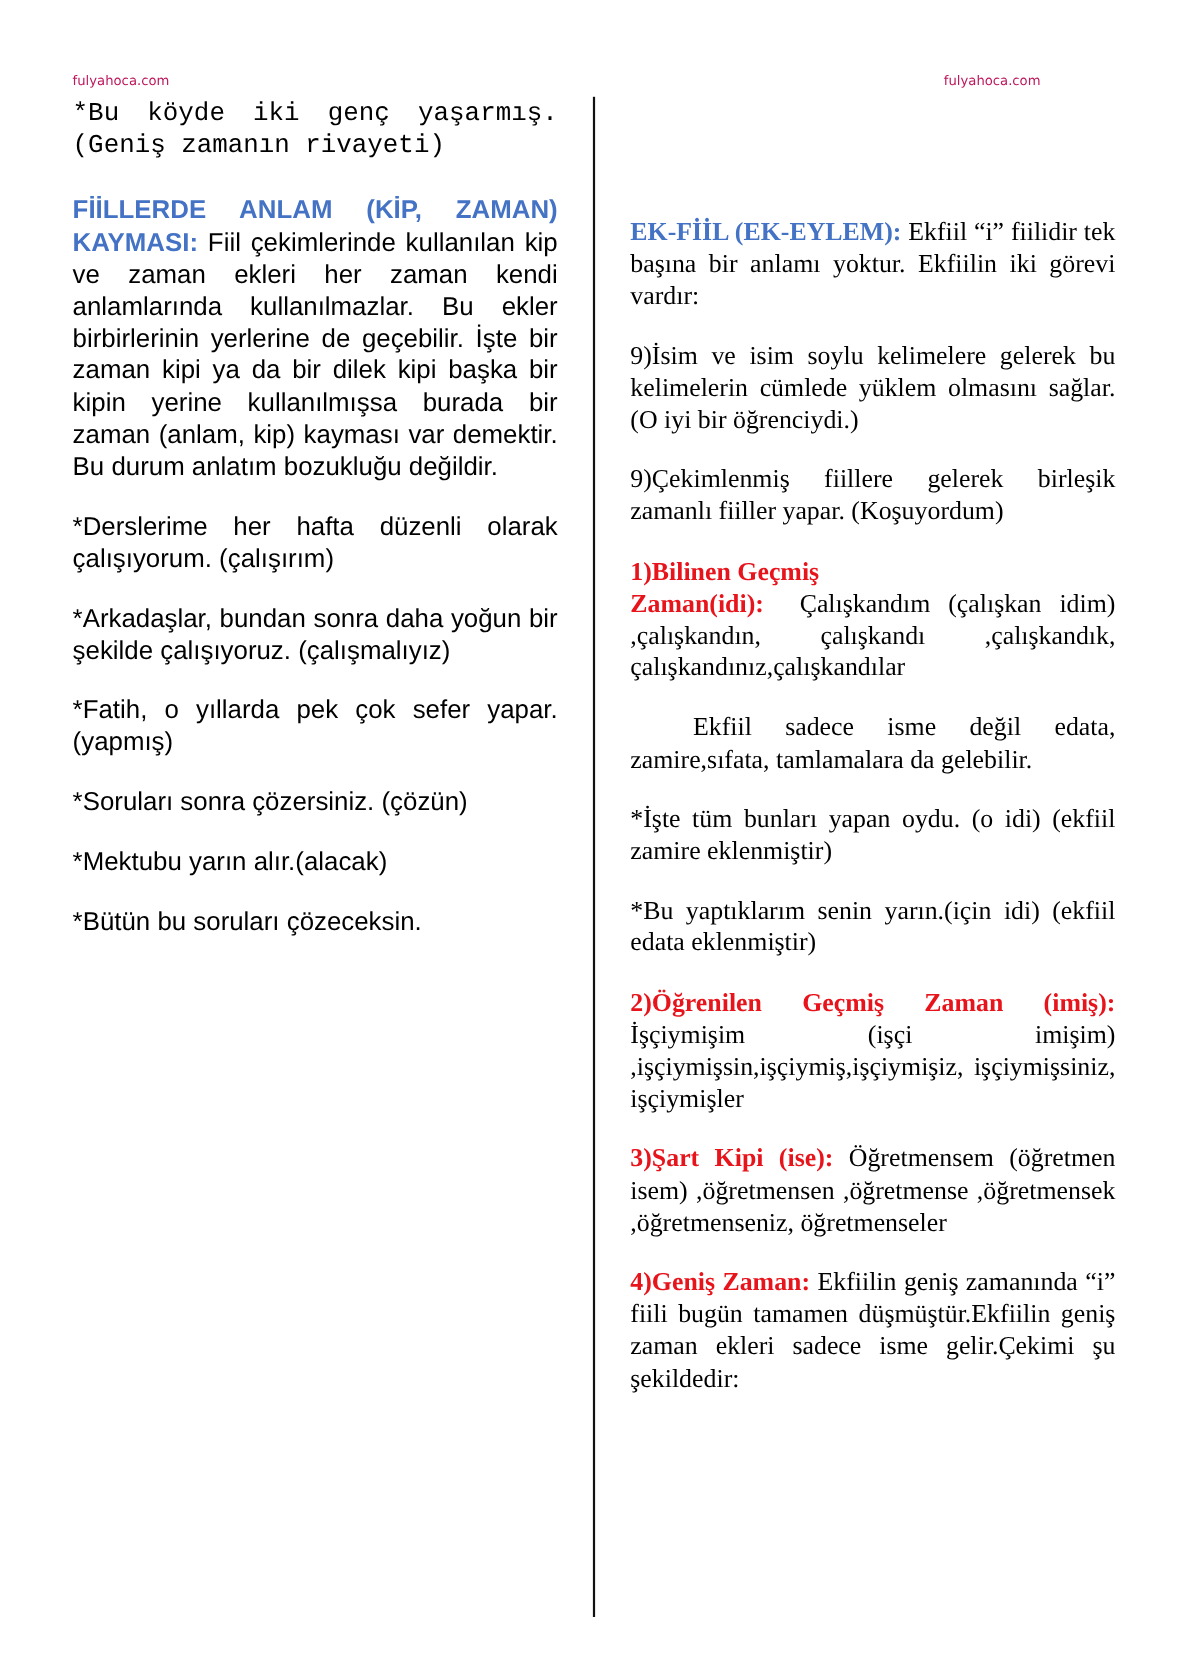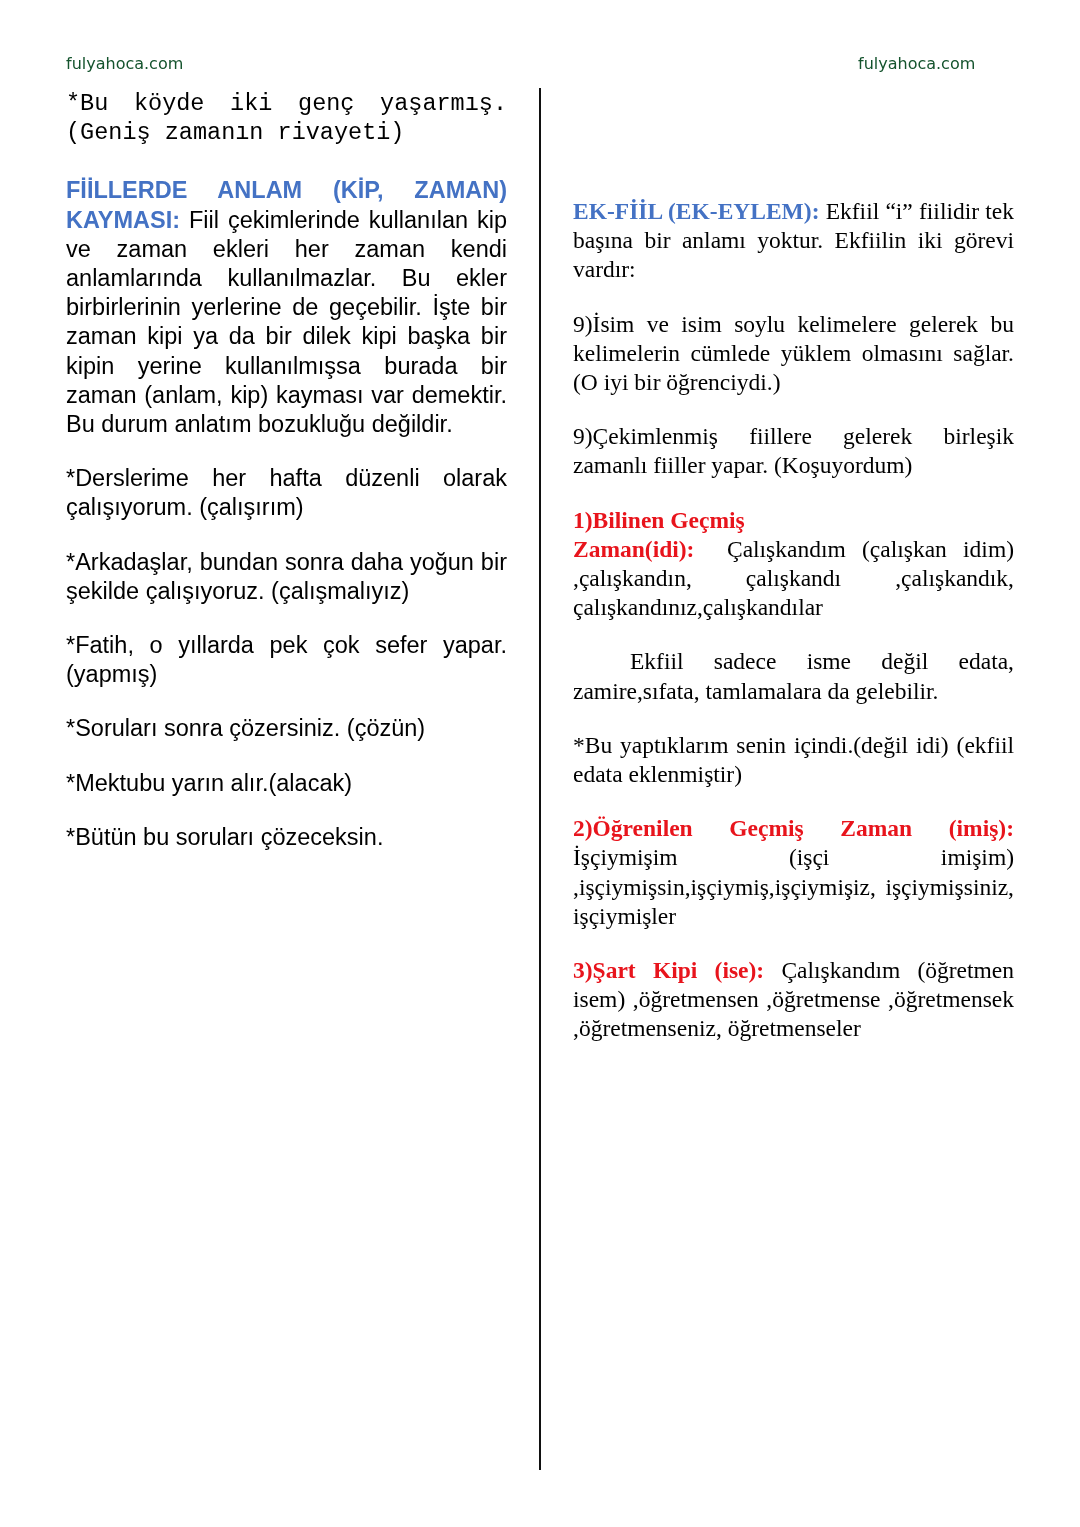--- a/index.html
+++ b/index.html
@@ -1,18 +1,18 @@
 <!DOCTYPE html>
 <html><head>
 <meta charset="utf-8">
 <style>
   html, body { margin:0; padding:0; background:#ffffff; }
   body { width:1080px; height:1527px; position:relative; overflow:hidden;
          font-family:"Liberation Sans", sans-serif; color:#000; }
-  .site { position:absolute; top:54px; font-family:"DejaVu Sans", sans-serif; font-size:16px; color:#14532d; }
+  .site { position:absolute; top:66px; font-family:"DejaVu Sans", sans-serif; font-size:12px; color:#be185d; }
   .site.left { left:66px; }
   .site.right { left:858px; }
   .divider { position:absolute; left:539px; top:88px; width:2px; height:1382px; background:#111; }
   .col { position:absolute; font-size:23.5px; line-height:29.2px; }
   .col.left { left:66px; top:89px; width:441px; }
   .col.right { left:573px; top:197px; width:441px;font-family:Liberation Serif, serif; }
   .col p { margin:0 0 25px 0; text-align:justify; }
   .indent { text-indent:57px; }
   .blue { color:#4472c4; font-weight:bold; }
   .red { color:#e8141c; font-weight:bold; }
@@ -42,20 +42,24 @@
   <p>
     <span class="blue">EK-FİİL (EK-EYLEM):</span><span> Ekfiil “i” fiilidir tek başına bir anlamı yoktur. Ekfiilin iki görevi vardır:</span>
   </p>
   <p>9)İsim ve isim soylu kelimelere gelerek bu kelimelerin cümlede yüklem olmasını sağlar.(O iyi bir öğrenciydi.)</p>
   <p>9)Çekimlenmiş fiillere gelerek birleşik zamanlı fiiller yapar. (Koşuyordum)</p>
   <p class="left-align">
     <span class="red">1)Bilinen Geçmiş</span><br>
     <span class="red">Zaman(idi):</span><span style="white-space:pre-wrap;">  Çalışkandım (çalışkan idim) ,çalışkandın, çalışkandı ,çalışkandık, çalışkandınız,çalışkandılar</span>
   </p>
   <p class="indent">Ekfiil sadece isme değil edata, zamire,sıfata, tamlamalara da gelebilir.</p>
-  <p>*Bu yaptıklarım senin içindi.(değil idi) (ekfiil edata eklenmiştir)</p>
+  <p>*İşte tüm bunları yapan oydu. (o idi) (ekfiil zamire eklenmiştir)</p>
+  <p>*Bu yaptıklarım senin yarın.(için idi) (ekfiil edata eklenmiştir)</p>
   <p>
     <span class="red">2)Öğrenilen Geçmiş Zaman (imiş):</span><span> İşçiymişim (işçi imişim) ,işçiymişsin,işçiymiş,işçiymişiz, işçiymişsiniz, işçiymişler</span>
   </p>
   <p>
-    <span class="red">3)Şart Kipi (ise):</span><span> Çalışkandım (öğretmen isem) ,öğretmensen ,öğretmense ,öğretmensek ,öğretmenseniz, öğretmenseler</span>
+    <span class="red">3)Şart Kipi (ise):</span><span> Öğretmensem (öğretmen isem) ,öğretmensen ,öğretmense ,öğretmensek ,öğretmenseniz, öğretmenseler</span>
+  </p>
+  <p>
+    <span class="red">4)Geniş Zaman:</span><span> Ekfiilin geniş zamanında “i” fiili bugün tamamen düşmüştür.Ekfiilin geniş zaman ekleri sadece isme gelir.Çekimi şu şekildedir:</span>
   </p>
 </div>
 
 </body></html>

